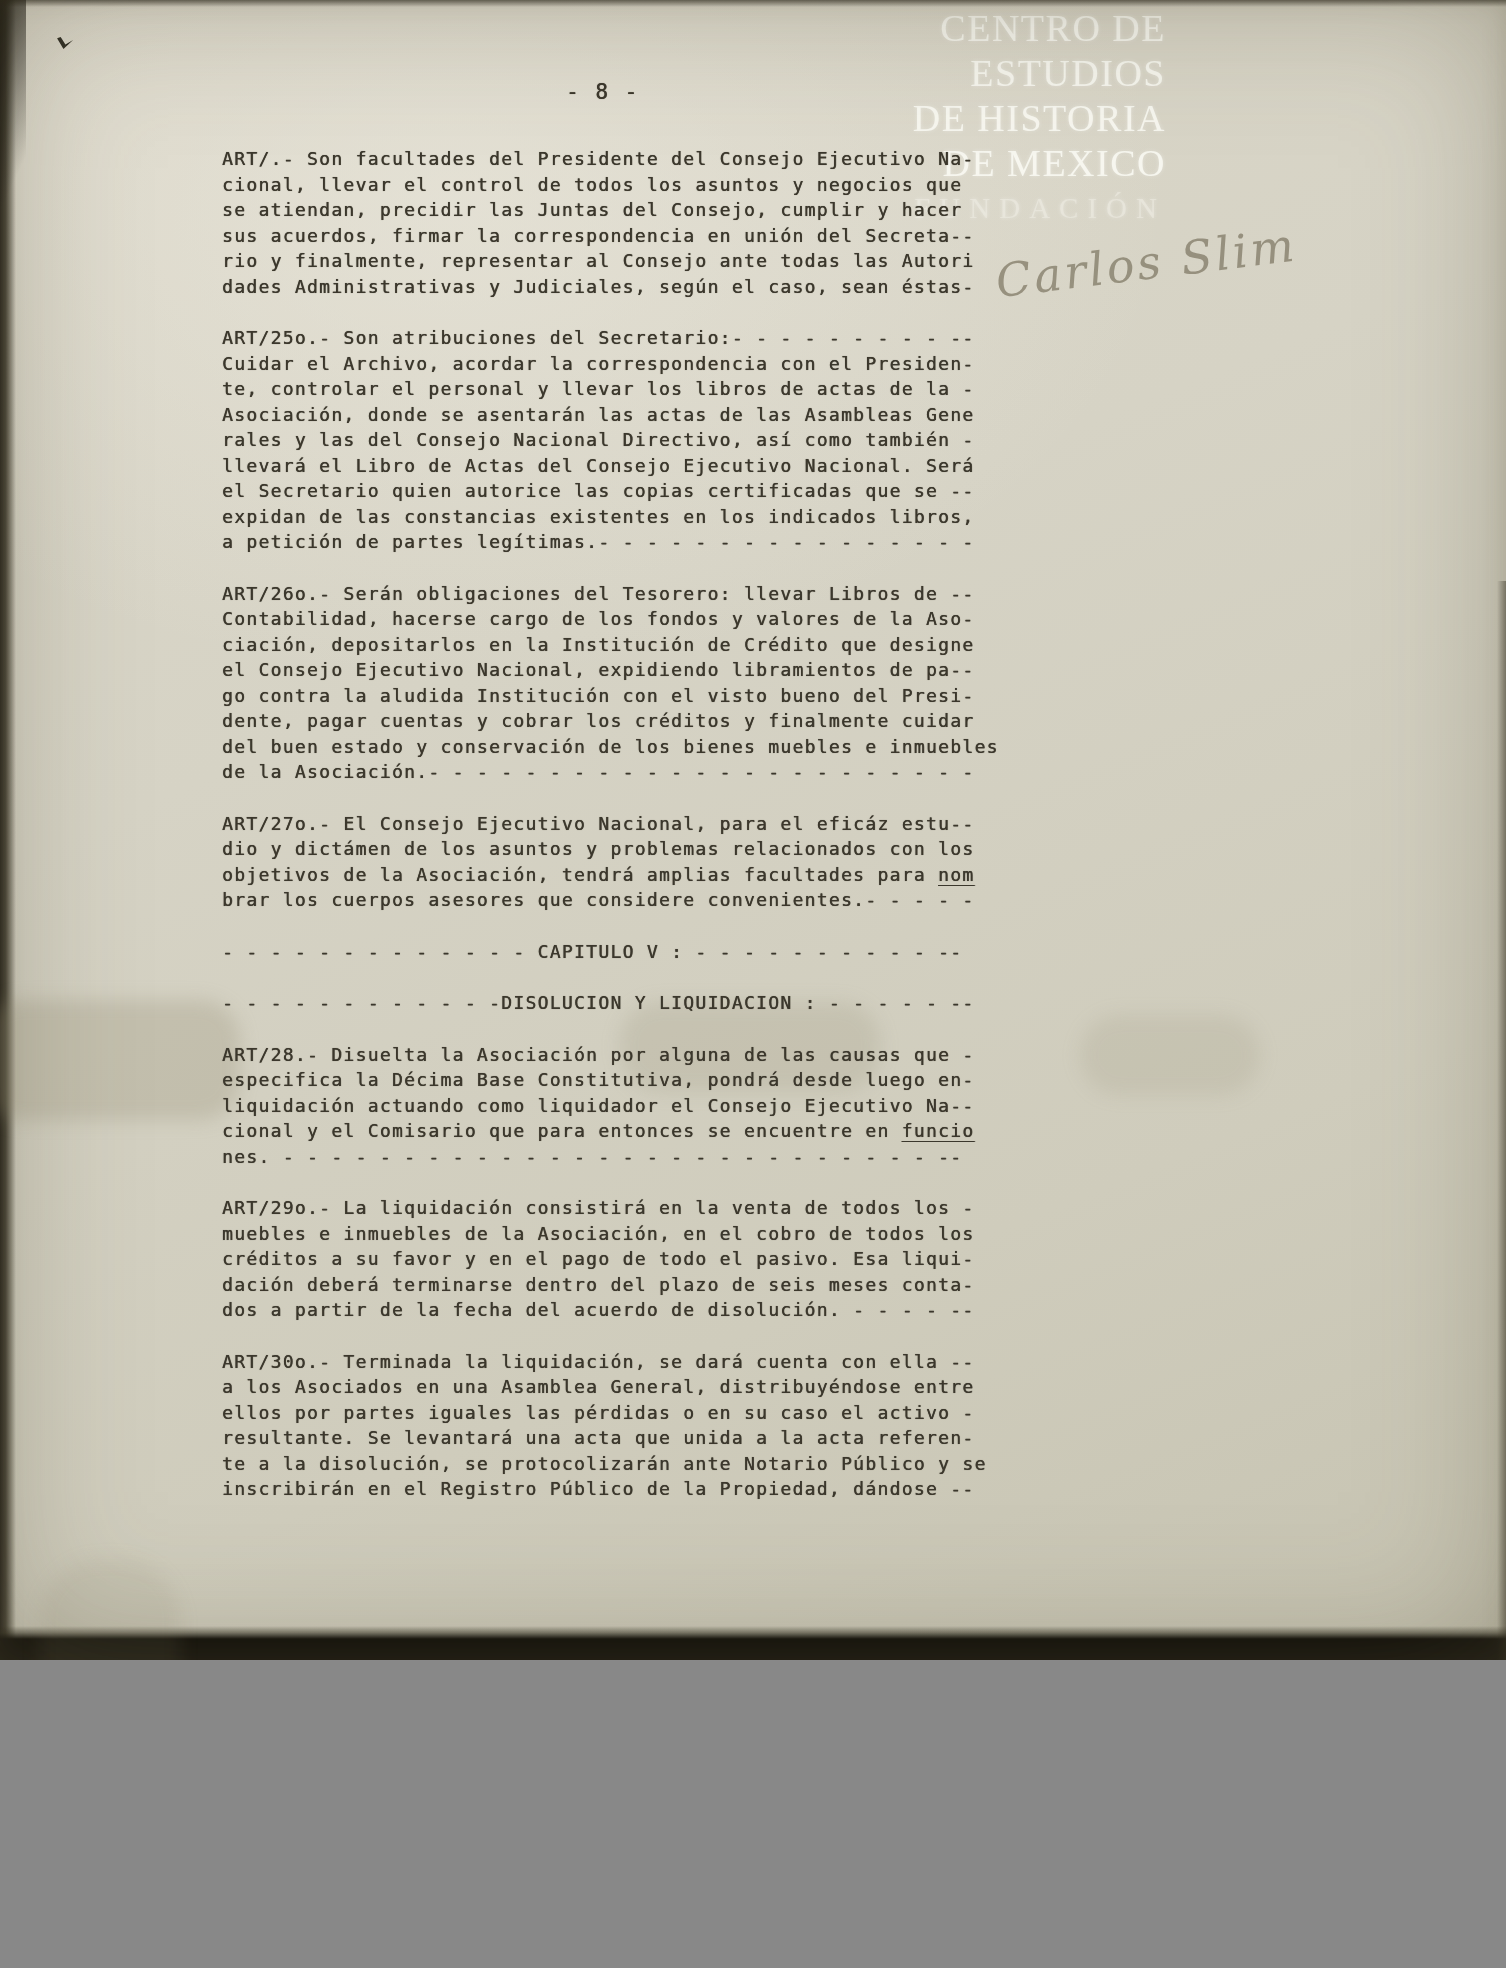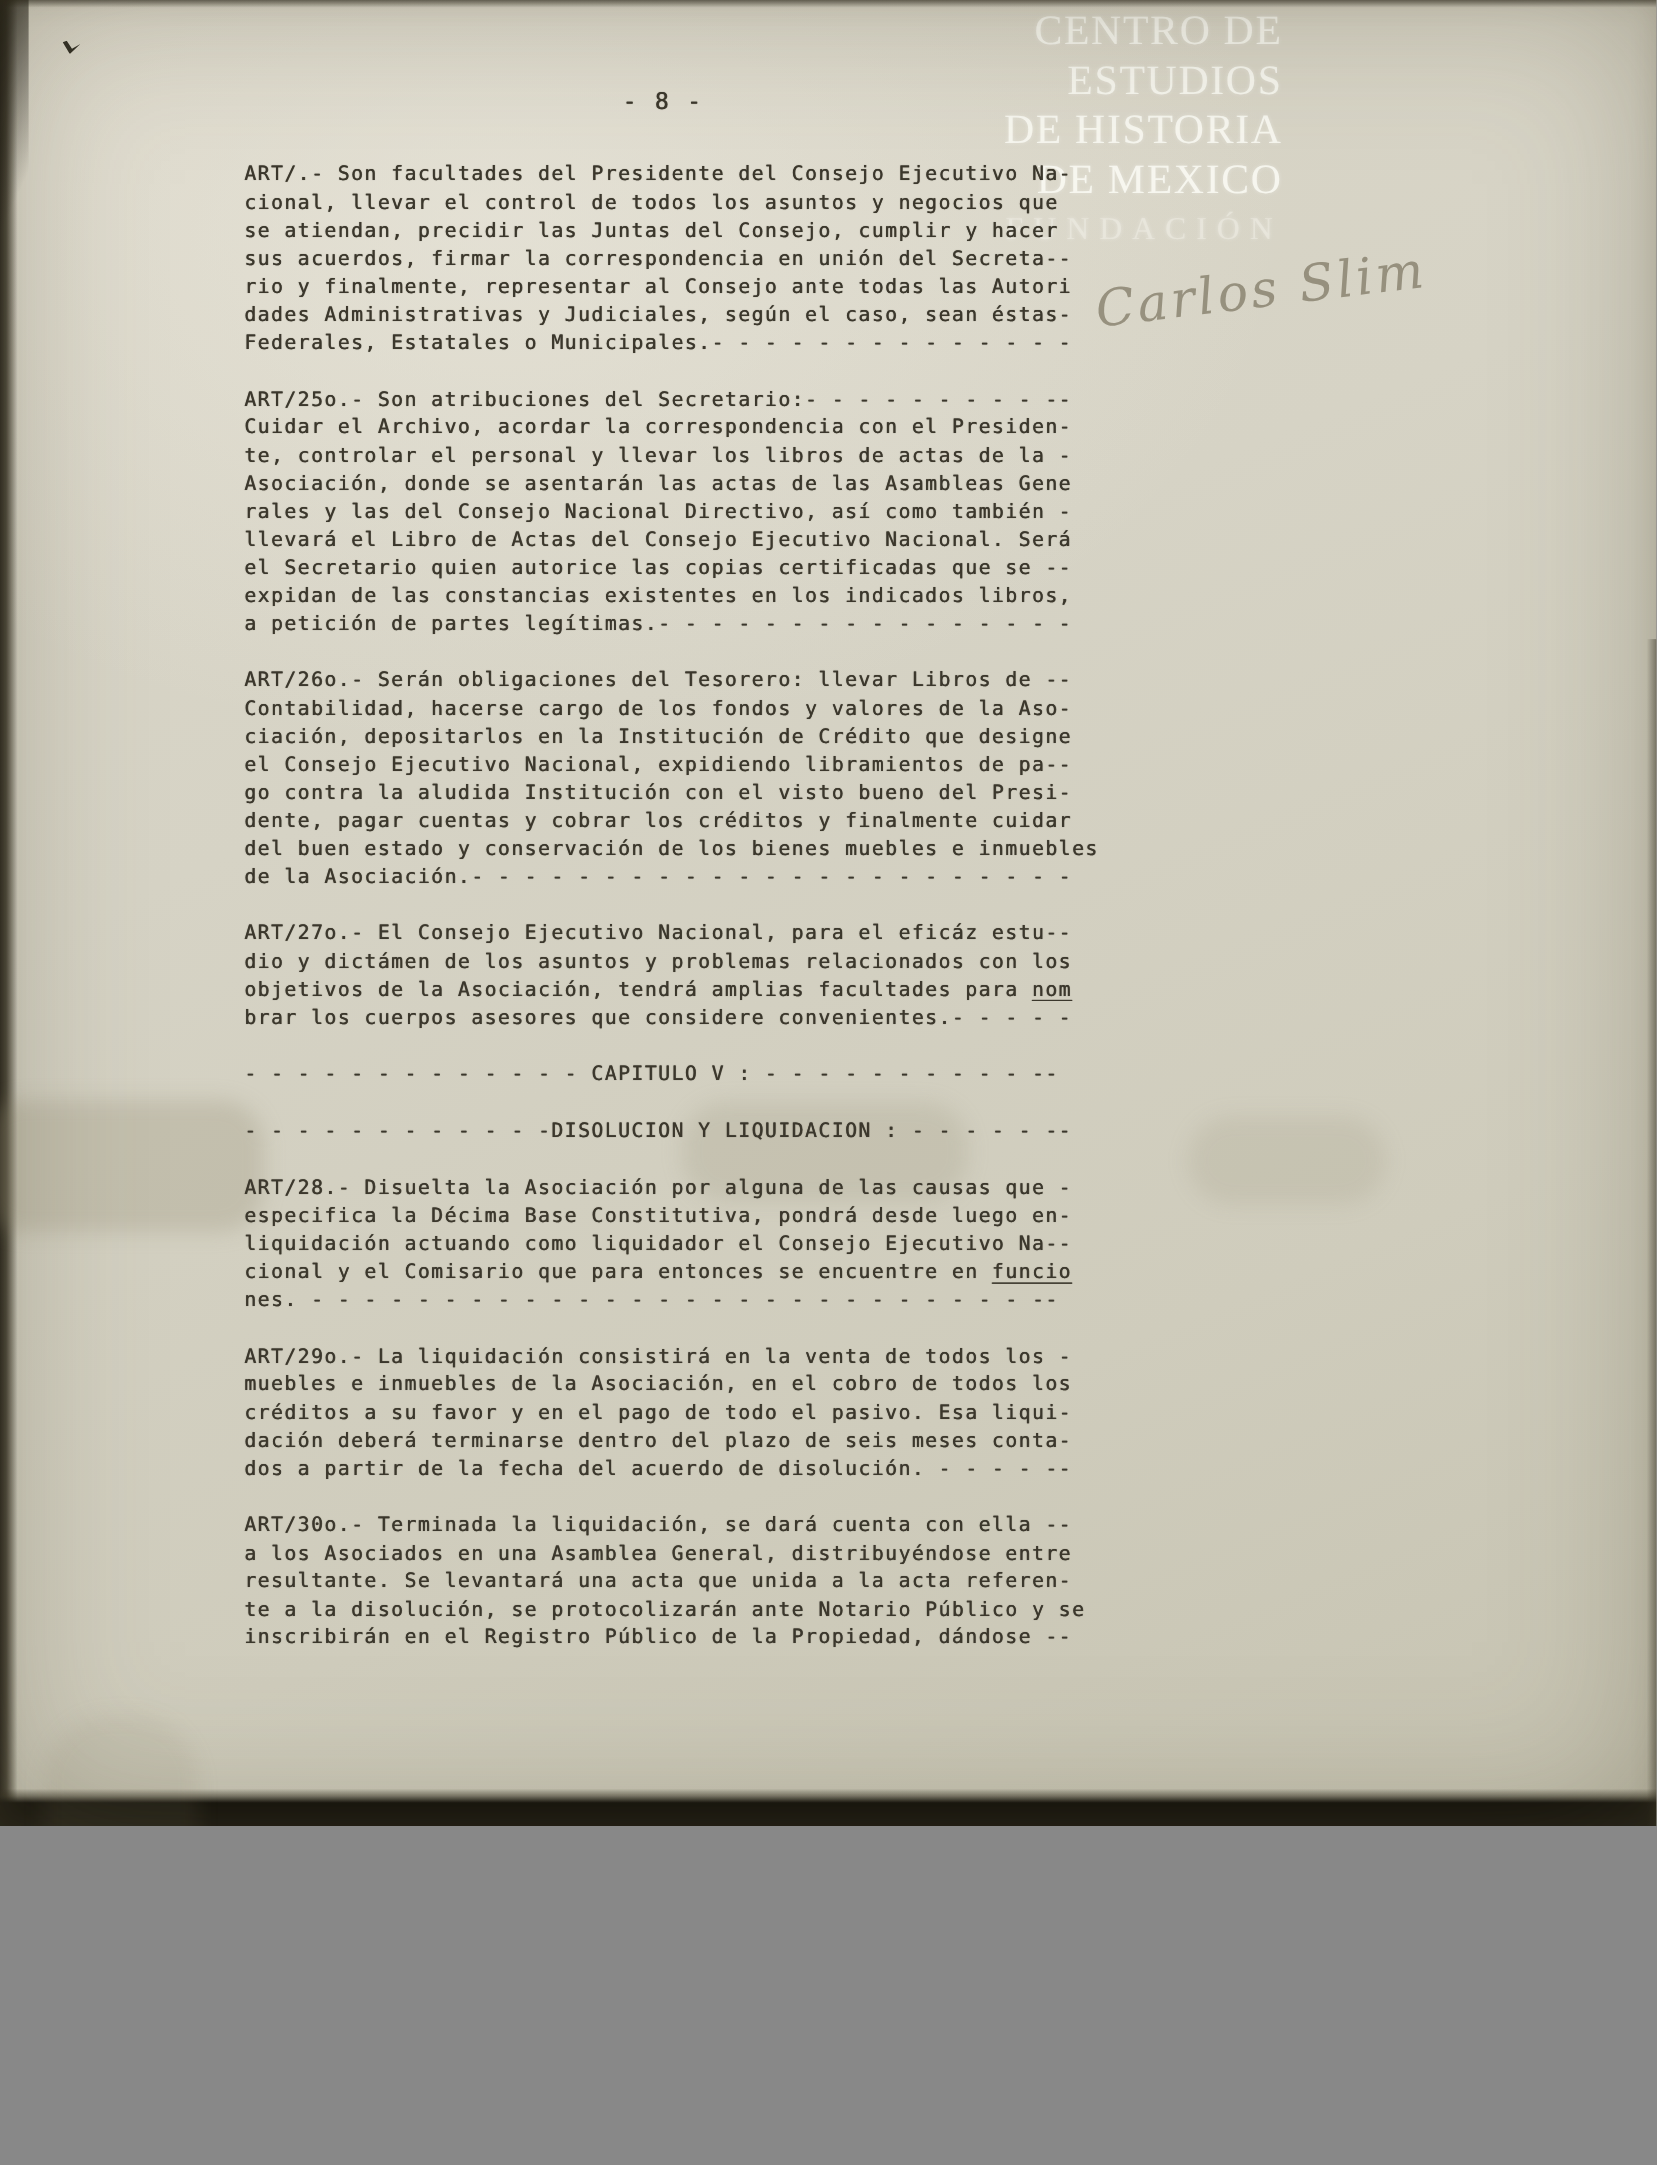--- a/index.html
+++ b/index.html
@@ -126,21 +126,20 @@
 
   <div class="page-number">- 8 -</div>
   <div class="doc">
       <div class="paragraph">
         <div class="line">ART/.- Son facultades del Presidente del Consejo Ejecutivo Na-</div>
         <div class="line">cional, llevar el control de todos los asuntos y negocios que</div>
         <div class="line">se atiendan, precidir las Juntas del Consejo, cumplir y hacer</div>
         <div class="line">sus acuerdos, firmar la correspondencia en unión del Secreta--</div>
         <div class="line">rio y finalmente, representar al Consejo ante todas las Autori</div>
         <div class="line">dades Administrativas y Judiciales, según el caso, sean éstas-</div>
-        <div class="line">Federales, Estatales o Municipales.- - - - - - - - - - - - - -</div>
       </div>
       <div class="paragraph">
         <div class="line">ART/25o.- Son atribuciones del Secretario:- - - - - - - - - --</div>
         <div class="line">Cuidar el Archivo, acordar la correspondencia con el Presiden-</div>
         <div class="line">te, controlar el personal y llevar los libros de actas de la -</div>
         <div class="line">Asociación, donde se asentarán las actas de las Asambleas Gene</div>
         <div class="line">rales y las del Consejo Nacional Directivo, así como también -</div>
         <div class="line">llevará el Libro de Actas del Consejo Ejecutivo Nacional. Será</div>
         <div class="line">el Secretario quien autorice las copias certificadas que se --</div>
         <div class="line">expidan de las constancias existentes en los indicados libros,</div>
@@ -178,20 +177,21 @@
       <div class="paragraph">
         <div class="line">ART/29o.- La liquidación consistirá en la venta de todos los -</div>
         <div class="line">muebles e inmuebles de la Asociación, en el cobro de todos los</div>
         <div class="line">créditos a su favor y en el pago de todo el pasivo. Esa liqui-</div>
         <div class="line">dación deberá terminarse dentro del plazo de seis meses conta-</div>
         <div class="line">dos a partir de la fecha del acuerdo de disolución. - - - - --</div>
       </div>
       <div class="paragraph">
         <div class="line">ART/30o.- Terminada la liquidación, se dará cuenta con ella --</div>
         <div class="line">a los Asociados en una Asamblea General, distribuyéndose entre</div>
+        <div class="line">ellos por partes iguales las pérdidas o en su caso el activo -</div>
         <div class="line">resultante. Se levantará una acta que unida a la acta referen-</div>
         <div class="line">te a la disolución, se protocolizarán ante Notario Público y se</div>
         <div class="line">inscribirán en el Registro Público de la Propiedad, dándose --</div>
       </div>
     </div>
 
   <div class="vignette"></div>
 </div>
 
 </body></html>

